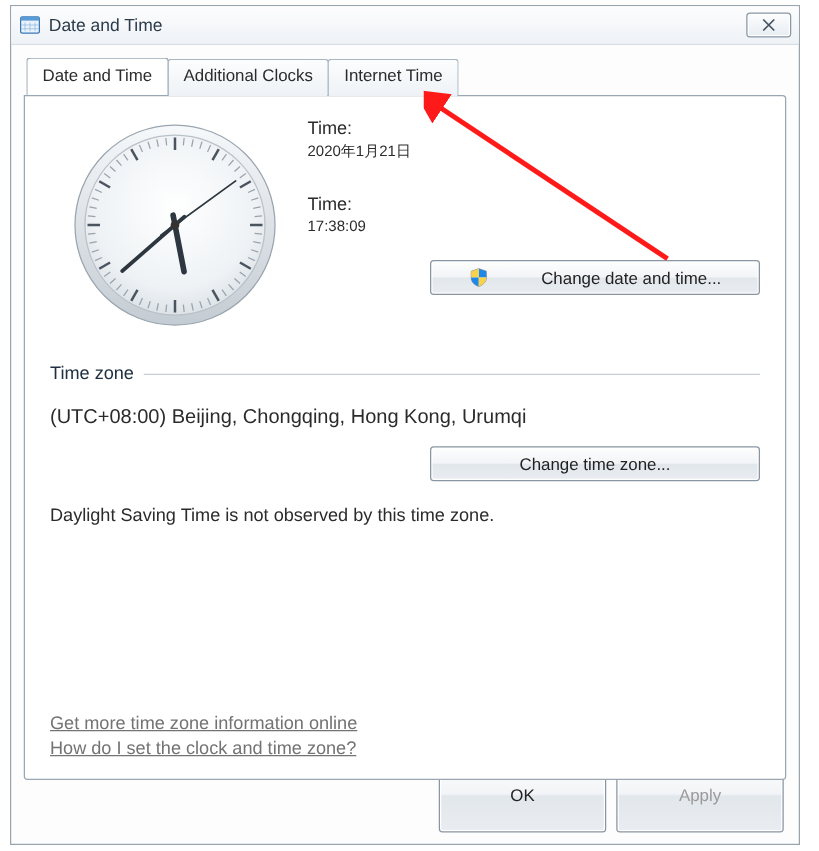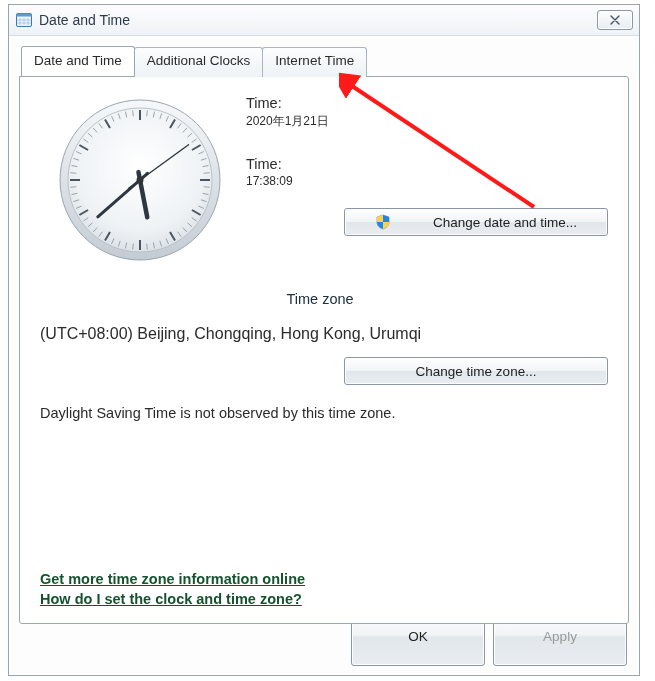--- a/index.html
+++ b/index.html
@@ -144,21 +144,20 @@
   .btnrow-right {
     display: flex;
     justify-content: flex-end;
     margin-top: 20px;
   }
   .btn-wide { width: 230px; }
   .group-title {
     margin-top: 26px;
     display: flex;
     align-items: center;
-    flex-direction: column;
   }
   .group-title .txt {
     color: #203040;
     font-size: 14.5px;
     padding-right: 8px;
   }
   .group-title .line {
     flex: 1;
     height: 1px;
     background: #c6cdd4;
@@ -172,26 +171,25 @@
     margin-top: 20px;
     color: #2b2b2b;
     font-size: 14.5px;
   }
   .links {
     position: absolute;
     left: 20px;
     bottom: 16px;
   }
   .link {
-    color: #14532d;
+    color: #737373;
     text-decoration: underline;
     font-size: 14.5px;
     cursor: pointer;
     margin-top: 4px;
-    font-weight: bold;
   }
   .footer {
     position: absolute;
     right: 12px;
     bottom: 10px;
     display: flex;
     gap: 8px;
   }
   .footer .btn { width: 100px; justify-content: center; padding: 16px; text-align: right; }
 

